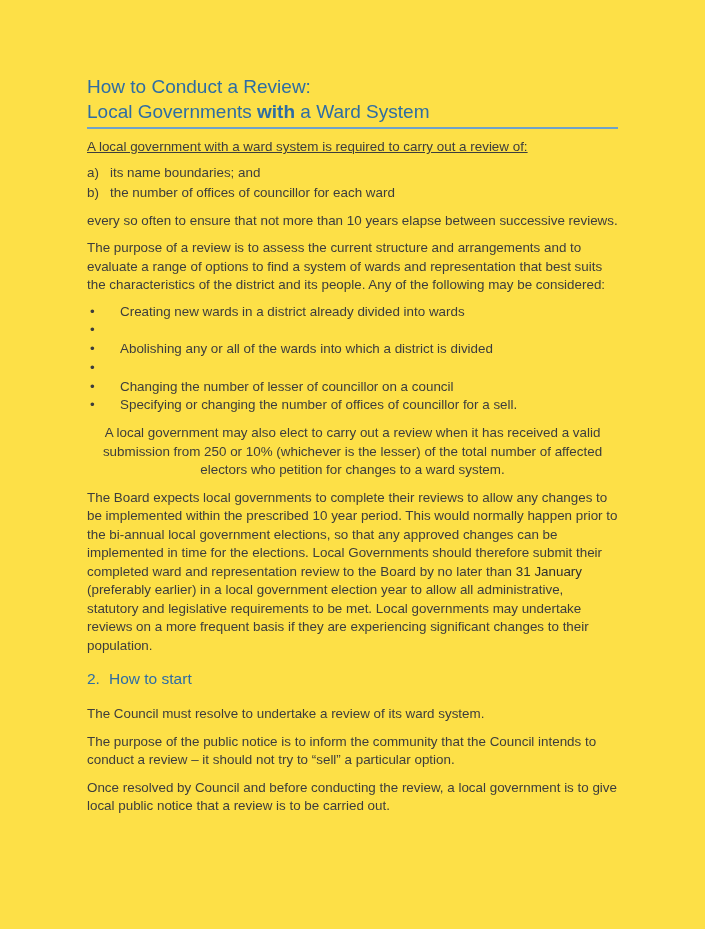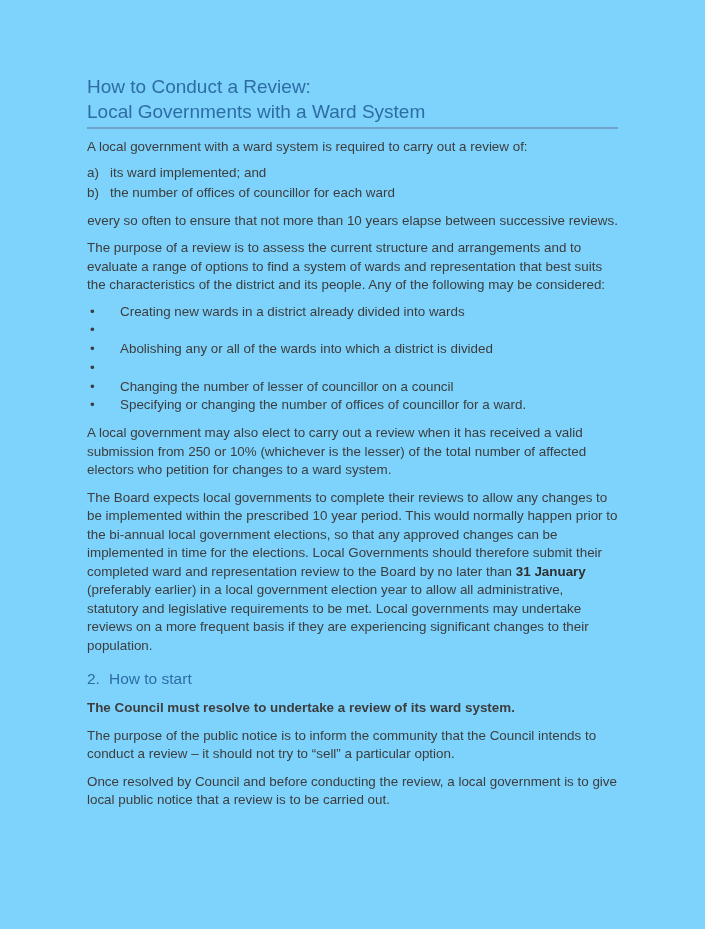--- a/index.html
+++ b/index.html
@@ -1,44 +1,44 @@
 <!DOCTYPE html>
 <html><head>
 <meta charset="utf-8">
 <style>
   html,body{margin:0;padding:0;background:#ffffff;}
   .page{
     position:relative;
     width:705px;height:929px;
-    background:#7dd3fc;
+    background:#fde047;
     font-family:"Liberation Sans",sans-serif;
     color:#3d3d3d;
     overflow:hidden;
   }
   .content{position:absolute;left:87px;top:0;width:531px;}
   .doc-title{
     margin:74px 0 0 0;
     font-size:19px;line-height:25px;font-weight:400;
     color:#2e6da4;
     padding-bottom:3px;
     border-bottom:2px solid #6fa3c9;
   }
-  .doc-title .b{font-weight:400;}
+  .doc-title .b{font-weight:700;}
   .h-section{
     font-size:15.5px;line-height:20px;font-weight:400;
     color:#2e6da4;
     margin:14px 0 0 0;
   }
   .h-section .num{display:inline-block;width:22px;}
   p.body{font-size:13.4px;line-height:18.5px;margin:9px 0 0 0;}
-  p.body .b{font-weight:700;color:#2f2f2f;margin-top:32px;}
-  .mt-intro{margin-top:9px;}
-  .mt-freq{margin-top:9px;text-align:center;}
+  p.body .b{font-weight:400;color:#2f2f2f;margin-top:32px;}
+  .mt-intro{margin-top:9px;text-decoration:underline;}
+  .mt-freq{margin-top:9px;}
   .mt-purpose{margin-top:7px;}
-  .mt-elect{margin-top:10px;}
+  .mt-elect{margin-top:10px;text-align:center;}
   .mt-board{margin-top:9px;}
   .lettered{margin:6px 0 0 0;}
   .lrow{display:flex;font-size:13.4px;line-height:20px;}
   .lrow .lab{flex:none;width:23px;}
   .bullets{margin:8px 0 0 0;}
   .brow{display:flex;font-size:13.4px;line-height:18.8px;}
   .brow .dot{flex:none;width:33px;padding-left:3px;box-sizing:border-box;}
   .footer{
     position:absolute;left:87px;top:900px;width:531px;
     display:flex;justify-content:space-between;
@@ -55,21 +55,21 @@
       <div>How to Conduct a Review:</div>
       <div><span>Local Governments </span><span class="b">with</span><span> a Ward System</span></div>
     </div>
 
 
     <p class="body mt-intro">A local government with a ward system is required to carry out a review of:</p>
 
     <div class="lettered">
       <div class="lrow">
         <span class="lab">a)</span>
-        <span>its ward implemented; and</span>
+        <span>its name boundaries; and</span>
       </div>
       <div class="lrow">
         <span class="lab">b)</span>
         <span>the number of offices of councillor for each ward</span>
       </div>
     </div>
 
     <p class="body mt-freq">every so often to ensure that not more than 10 years elapse between successive reviews.</p>
 
     <p class="body mt-purpose">The purpose of a review is to assess the current structure and arrangements and to evaluate a range of options to find a system of wards and representation that best suits the characteristics of the district and its people. Any of the following may be considered:</p>
@@ -88,31 +88,31 @@
       </div>
       <div class="brow">
         <span class="dot">•</span>
       </div>
       <div class="brow">
         <span class="dot">•</span>
         <span>Changing the number of lesser of councillor on a council</span>
       </div>
       <div class="brow">
         <span class="dot">•</span>
-        <span>Specifying or changing the number of offices of councillor for a ward.</span>
+        <span>Specifying or changing the number of offices of councillor for a sell.</span>
       </div>
     </div>
 
     <p class="body mt-elect">A local government may also elect to carry out a review when it has received a valid submission from 250 or 10% (whichever is the lesser) of the total number of affected electors who petition for changes to a ward system.</p>
 
     <p class="body mt-board"><span>The Board expects local governments to complete their reviews to allow any changes to be implemented within the prescribed 10 year period. This would normally happen prior to the bi-annual local government elections, so that any approved changes can be implemented in time for the elections. Local Governments should therefore submit their completed ward and representation review to the Board by no later than </span><span class="b">31 January</span><span> (preferably earlier) in a local government election year to allow all administrative, statutory and legislative requirements to be met. Local governments may undertake reviews on a more frequent basis if they are experiencing significant changes to their population.</span></p>
 
     <div class="h-section"><span class="num">2.</span><span>How to start</span></div>
 
-    <p class="body" style="margin-top:10px;font-weight:bold;">The Council must resolve to undertake a review of its ward system.</p>
+    <p class="body" style="margin-top:16px;">The Council must resolve to undertake a review of its ward system.</p>
 
     <p class="body">The purpose of the public notice is to inform the community that the Council intends to conduct a review – it should not try to “sell” a particular option.</p>
 
     <p class="body">Once resolved by Council and before conducting the review, a local government is to give local public notice that a review is to be carried out.</p>
 
   </div>
 
   <div class="footer">
     <span>E2141401</span>
     <span>Page 5 of 57</span>

